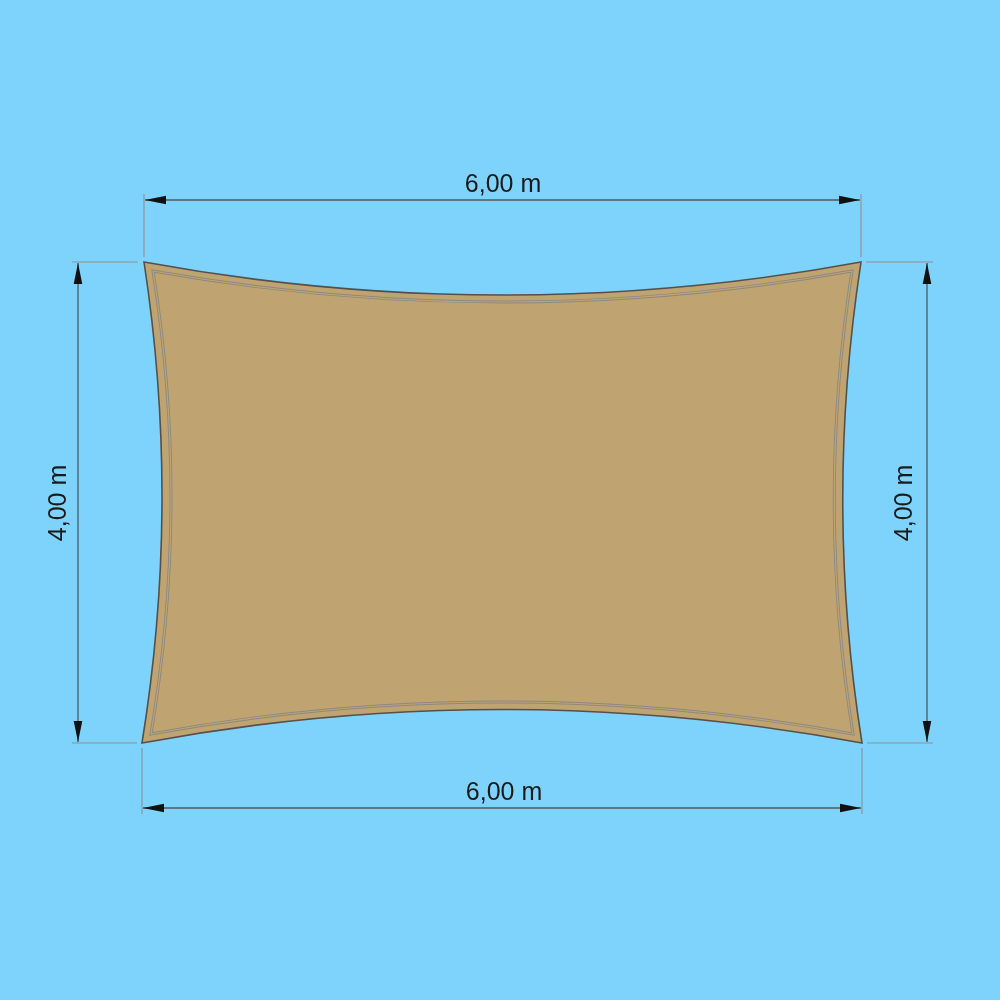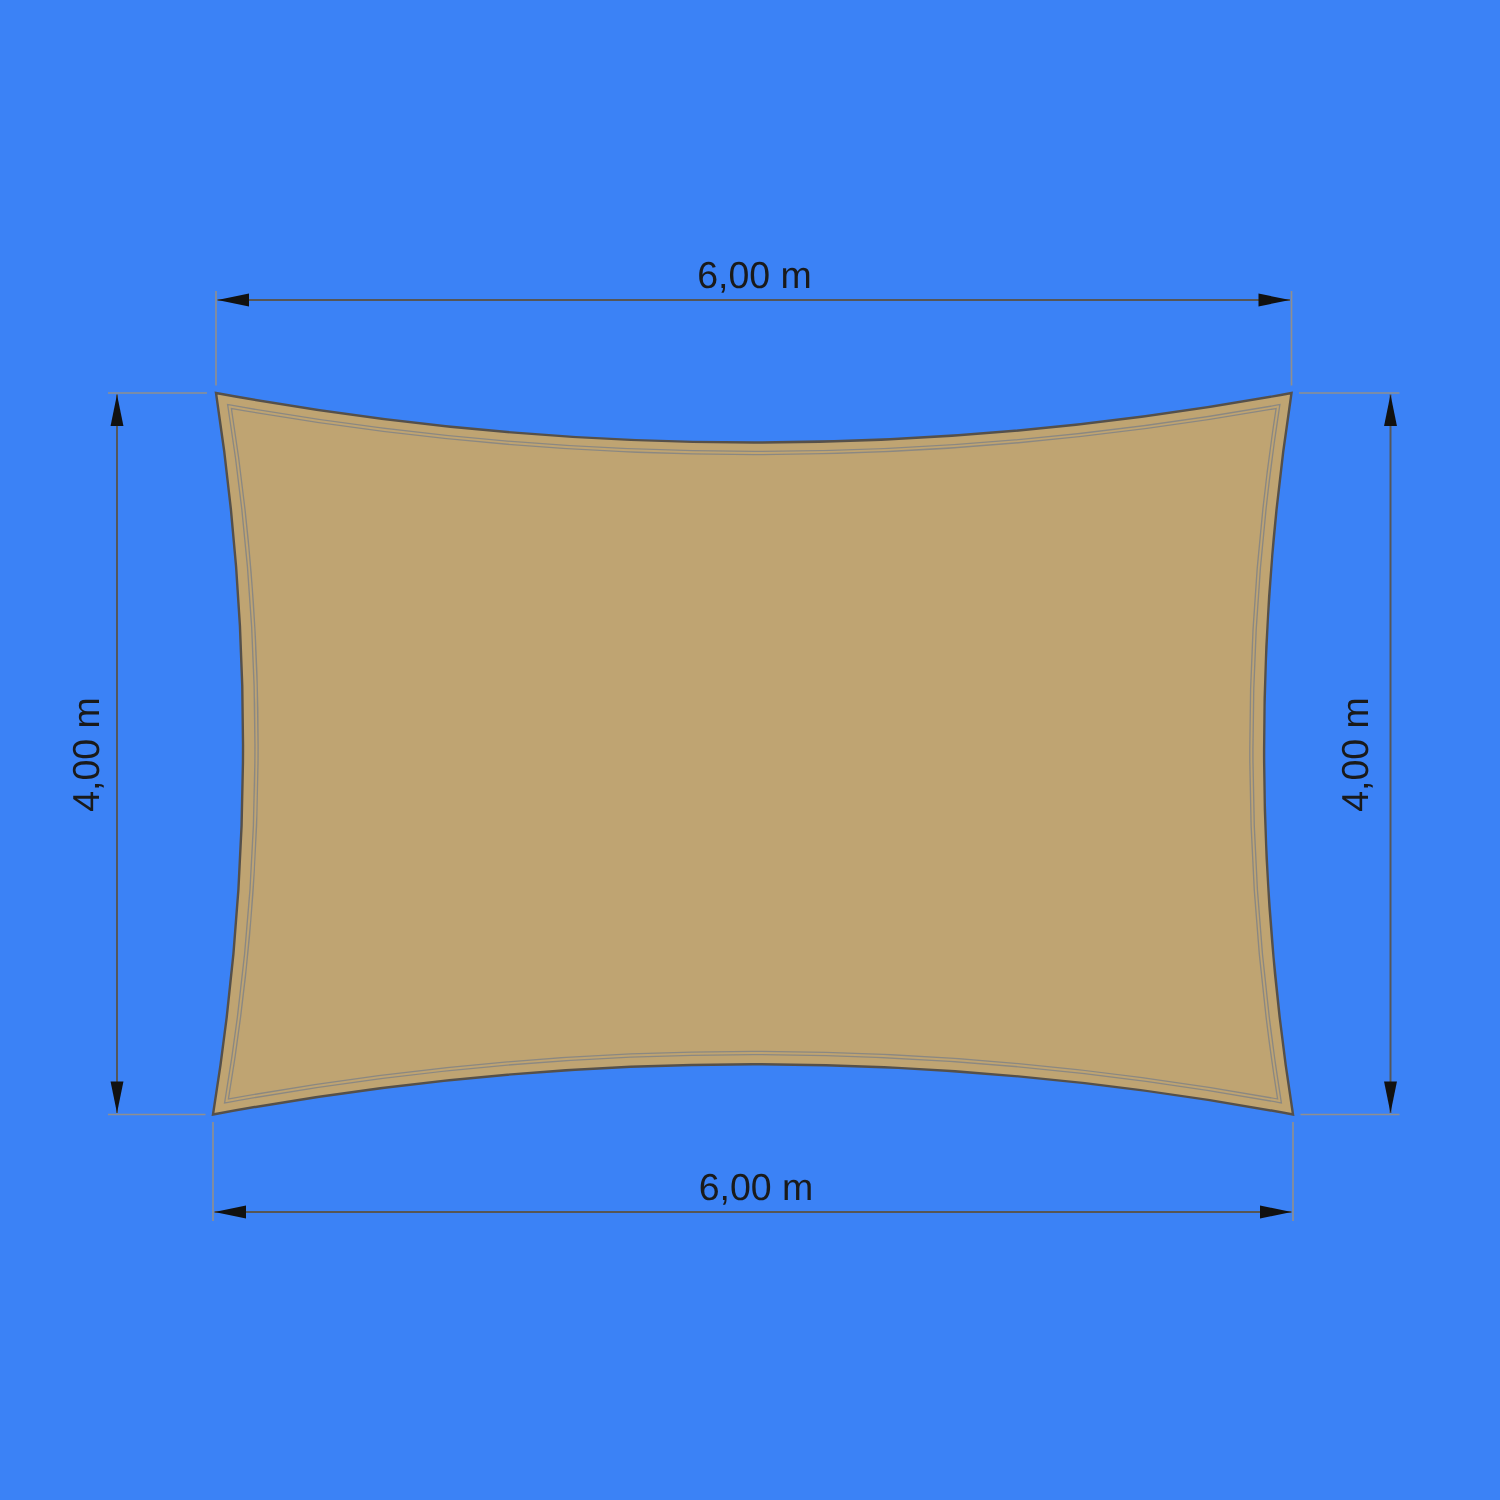--- a/index.html
+++ b/index.html
@@ -4,21 +4,21 @@
 <style>
   html, body {
     margin: 0;
     padding: 0;
     background: #ffffff;
   }
   .canvas {
     position: relative;
     width: 1000px;
     height: 1000px;
-    background: #3b82f6;
+    background: #7dd3fc;
     overflow: hidden;
   }
   svg { display: block; }
 
   
   .sail-body {
     fill: #bfa472;
     stroke: #55504a;
     stroke-width: 1.6;
     stroke-linejoin: miter;

